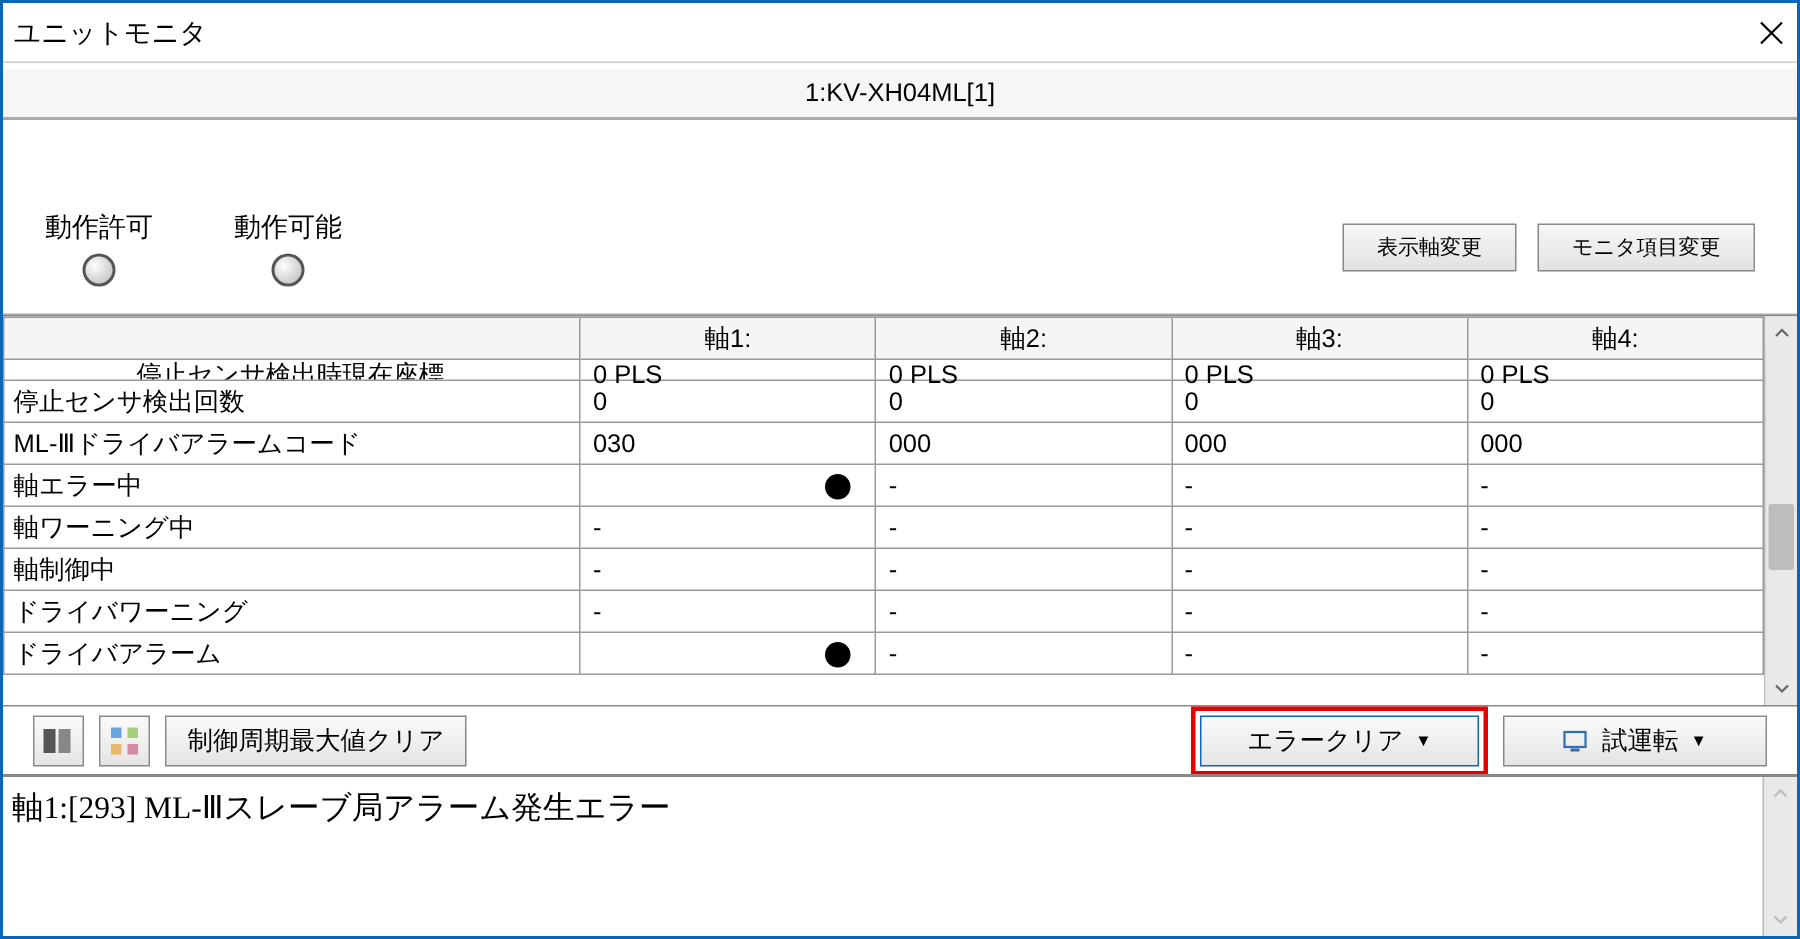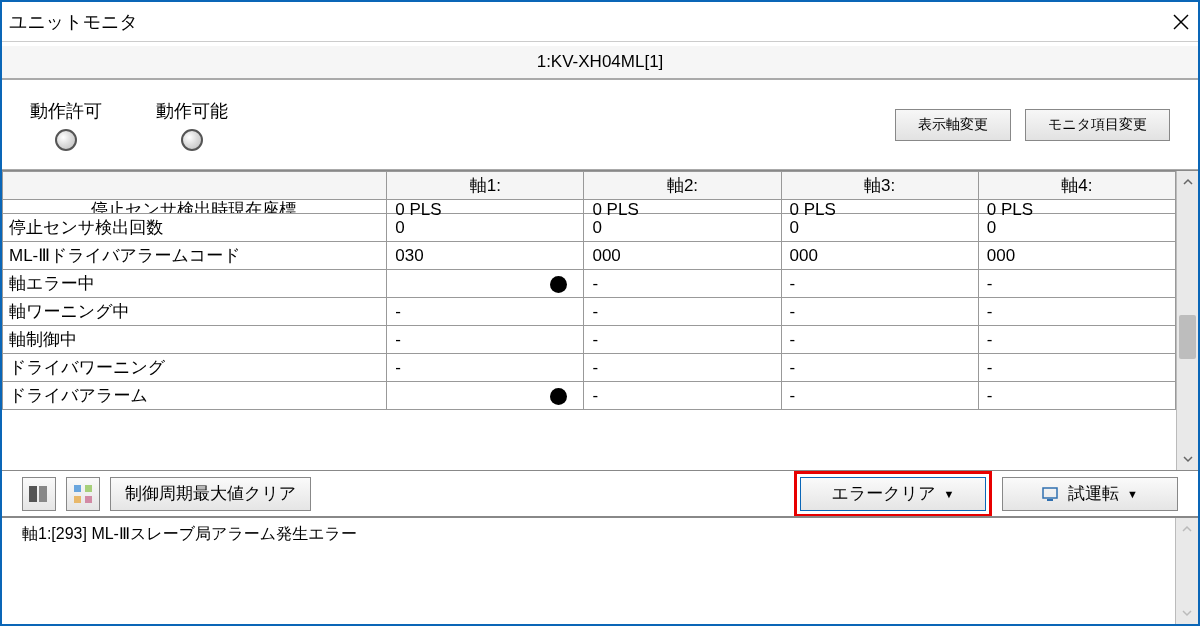--- a/index.html
+++ b/index.html
@@ -43,20 +43,21 @@
     font-size: 17px;
     margin-top: 4px;
   }
   .toolbar-row {
     height: 90px;
     display: flex;
     align-items: center;
     padding: 6px 28px 6px 28px;
     border-bottom: 1px solid #aaa;
     gap: 0;
+    margin-top: 40px;
   }
   .status-group {
     display: flex;
     gap: 54px;
     align-items: flex-start;
   }
   .status-item {
     display: flex;
     flex-direction: column;
     align-items: center;
@@ -188,23 +189,24 @@
     border: 3px solid #e80000;
     padding: 3px;
   }
   .statusbar {
     height: 108px;
     border-top: 2px solid #888;
     display: flex;
   }
   .statusbar .msgarea {
     flex: 1;
-    padding: 6px 20px;
-    font-size: 16px;
+    padding: 6px 6px;
+    font-size: 21px;
     border-right: 1px solid #bbb;
+    font-family: Liberation Serif, serif;
   }
   .statusbar .sb-vscroll {
     width: 22px;
     background: #e9e9e9;
     display: flex;
     flex-direction: column;
     justify-content: space-between;
   }
   .statusbar .sb-vscroll .sb-arrow {
     height: 22px;

